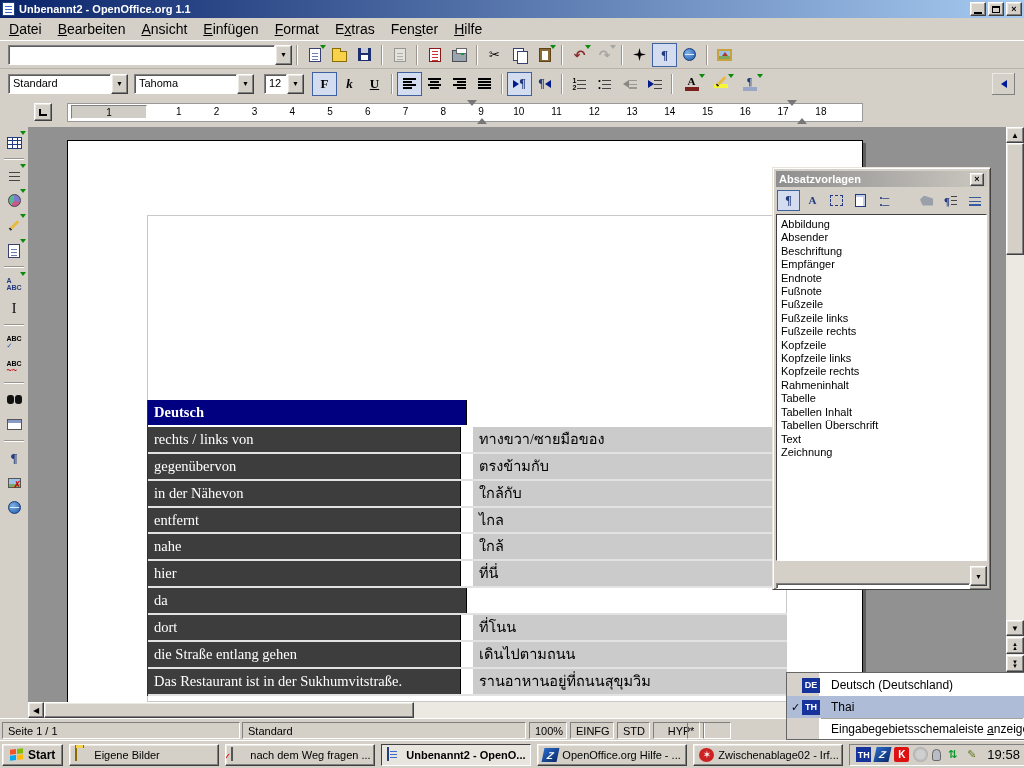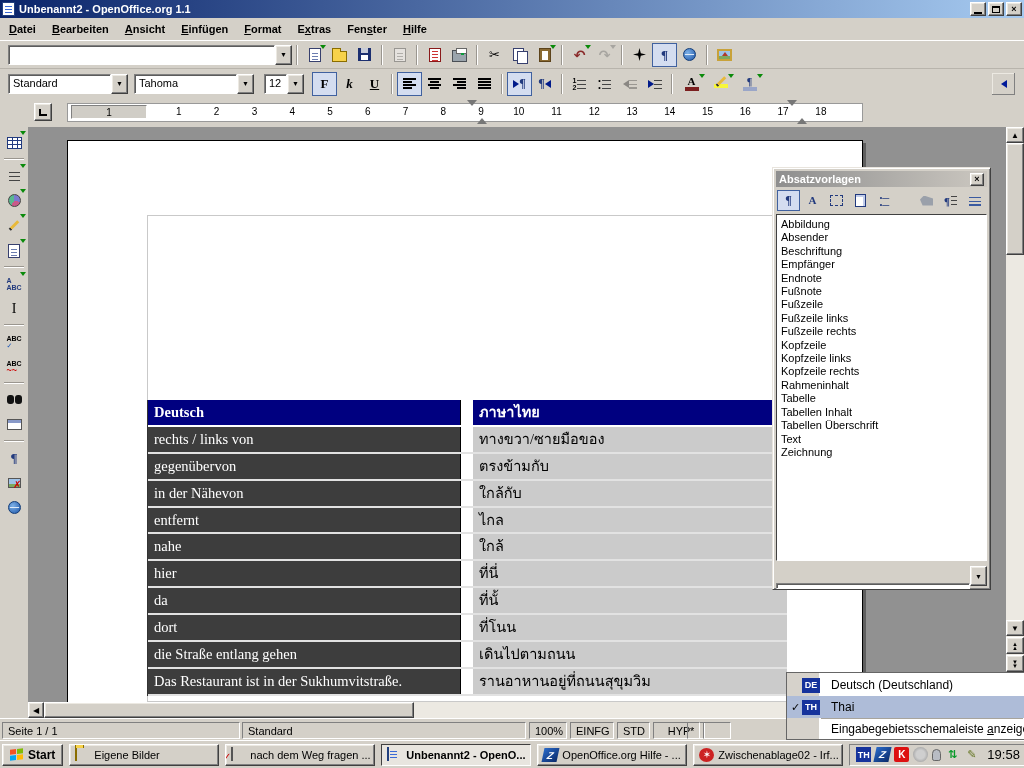--- a/index.html
+++ b/index.html
@@ -12,21 +12,21 @@
 .titlebar{position:absolute;left:0;top:0;width:1024px;height:18px;background:linear-gradient(90deg,#0a246a,#a6caf0);display:flex;align-items:center;gap:4px;padding:0 2px;}
 .title-text{color:#fff;font-weight:bold;font-size:11px;white-space:nowrap;}
 .winbtns{margin-left:auto;display:flex;gap:2px;}
 .winbtn{width:16px;height:14px;font-size:9px;font-weight:bold;color:#000;}
 .ic-writerdoc{width:13px;height:14px;background:#fff;border:1px solid #22407e;position:relative;}
 .ic-writerdoc::after{content:"";position:absolute;left:2px;top:2px;width:7px;height:8px;background:repeating-linear-gradient(0deg,#3c6bd6 0 1px,transparent 1px 3px);}
 .glyph-min{width:8px;height:2px;background:#000;margin-top:7px;}
 .glyph-restore{width:8px;height:7px;border:1px solid #000;border-top:2px solid #000;background:#d4d0c8;}
 
 .menubar{position:absolute;left:0;top:18px;width:1024px;height:22px;background:#d4d0c8;display:flex;align-items:center;padding-left:1px;}
-.menu-item{padding:4px 8px;font-size:11px;font-weight:bold;}
+.menu-item{padding:4px 8px;font-size:14px;}
 
 .funcbar{position:absolute;left:0;top:40px;width:1024px;height:28px;border-top:1px solid #fff;display:flex;align-items:center;padding-left:8px;}
 .objbar{position:absolute;left:0;top:68px;width:1024px;height:30px;border-top:1px solid #b8b4ac;display:flex;align-items:center;padding-left:8px;}
 .tb{width:25px;height:24px;position:relative;display:flex;align-items:center;justify-content:center;border:1px solid transparent;flex:none;}
 .tb.pressed{background:#d4ddf0;border-color:#40619f;}
 .tb.dis{opacity:.4;filter:grayscale(1);}
 .vsep{width:0;height:20px;border-left:1px solid #9a968f;border-right:1px solid #fff;margin:0 4px;flex:none;}
 .combo{display:flex;height:20px;flex:none;}
 .combo .cfield{background:#fff;border:1px solid;border-color:#808080 #fff #fff #808080;box-shadow:inset 1px 1px 0 #5c5c5c;padding:2px 4px;font-size:11px;white-space:nowrap;overflow:hidden;}
 .combo .cbtn{width:17px;height:20px;font-size:7px;color:#000;}
@@ -466,21 +466,20 @@
       </span>
   </div>
 
   <div class="docarea">
     <div class="page"></div>
     <div class="pageshadow"></div>
     <div class="tbound"></div>
     <div class="vtable">
       <div class="trow head">
         <div class="tcell g">Deutsch</div>
-        <div class="tcell t">ภาษาไทย</div>
       </div>
       <div>
 
           <div class="trow">
             <div class="tcell g">rechts / links von</div>
             <div class="tcell t">ทางขวา/ซายมือของ</div>
           </div>
 
           <div class="trow">
             <div class="tcell g">gegenübervon</div>
@@ -502,21 +501,20 @@
             <div class="tcell t">ใกล้</div>
           </div>
 
           <div class="trow">
             <div class="tcell g">hier</div>
             <div class="tcell t">ที่นี่</div>
           </div>
 
           <div class="trow">
             <div class="tcell g">da</div>
-            <div class="tcell t">ที่นั้</div>
           </div>
 
           <div class="trow">
             <div class="tcell g">dort</div>
             <div class="tcell t">ที่โนน</div>
           </div>
 
           <div class="trow">
             <div class="tcell g">die Straße entlang gehen</div>
             <div class="tcell t">เดินไปตามถนน</div>

